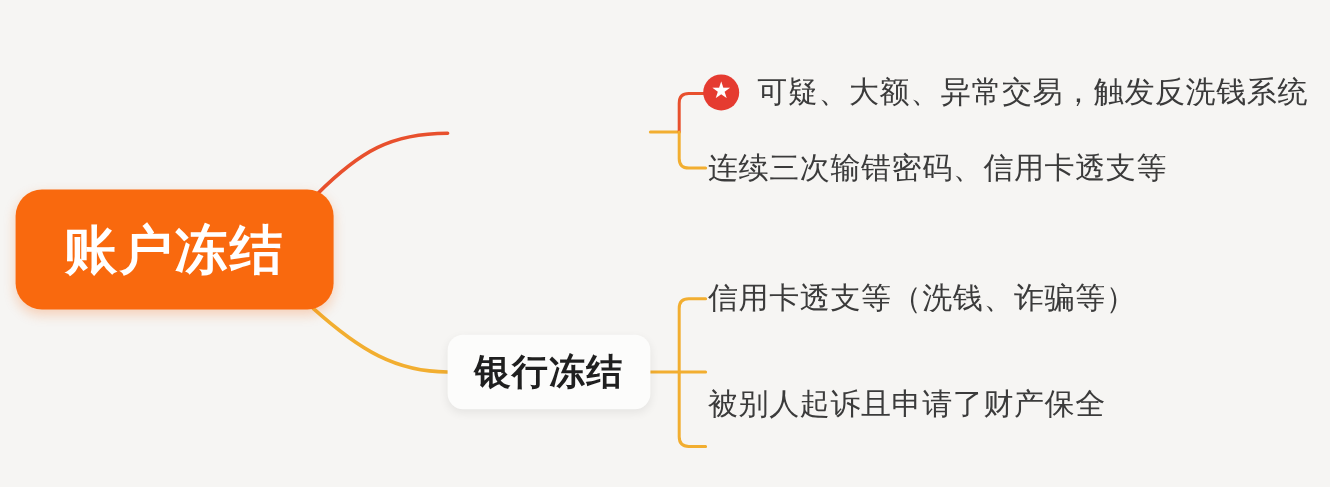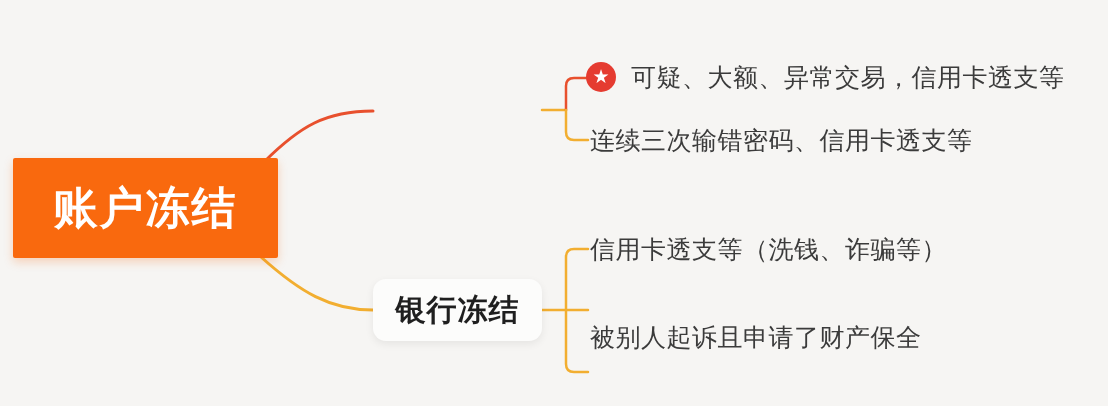--- a/index.html
+++ b/index.html
@@ -40,21 +40,21 @@
   }
   svg.connectors path.thick { stroke-width: 3px; }
   svg.connectors path.red { stroke: var(--connector-red); }
   svg.connectors path.yellow { stroke: var(--connector-yellow); }
 
   .central-node {
     position: absolute;
     left: 13px; top: 158px;
     width: 265px; height: 100px;
     background: var(--central-bg);
-    border-radius: 2px;
+    border-radius: 22px;
     display: flex;
     align-items: center;
     justify-content: center;
     box-shadow: 0 4px 10px rgba(249, 105, 14, 0.25);
   }
   .central-node .label {
     color: var(--central-text);
     font-size: 44px;
     font-weight: bold;
     letter-spacing: 2px;
@@ -143,21 +143,21 @@
 
 
   <div class="branch-node judicial">
     <span class="label">银行冻结</span>
   </div>
 
   <div class="leaf-row leaf-bank-1">
     <span class="star-badge">
       <span class="glyph">★</span>
     </span>
-    <span class="text">可疑、大额、异常交易，信用卡透支等</span>
+    <span class="text">可疑、大额、异常交易，触发反洗钱系统</span>
   </div>
 
   <div class="leaf-row leaf-bank-2">
     <span class="text">连续三次输错密码、信用卡透支等</span>
   </div>
 
   <div class="leaf-row leaf-jud-1">
     <span class="text">信用卡透支等（洗钱、诈骗等）</span>
   </div>
 

